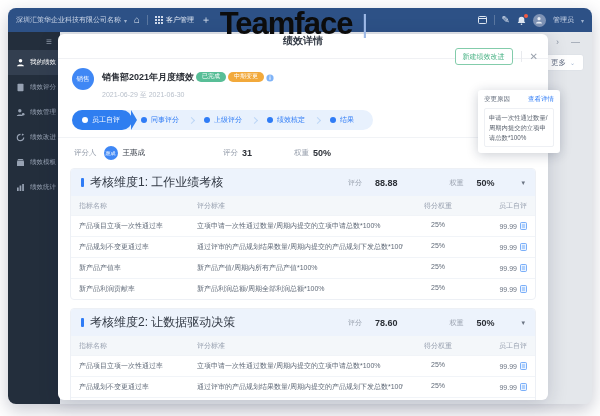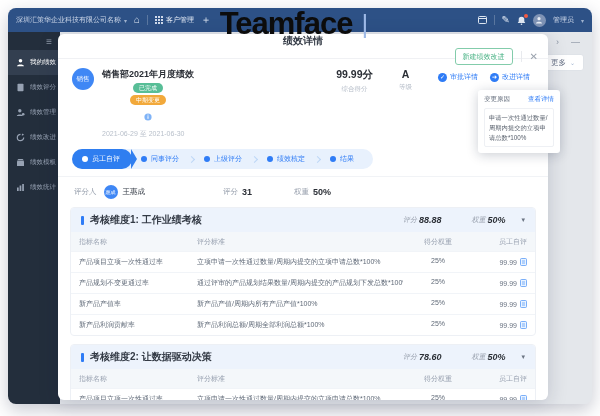--- a/index.html
+++ b/index.html
@@ -55,21 +55,21 @@
   .header-right { margin-left:auto; display:flex; align-items:center; gap:8px; }
   .green-btn { border:1px solid #83ccab; color:#46b183; background:#fff;
     font-size:7px; padding:2.5px 7px; border-radius:3px; font-family:inherit; cursor:pointer; }
   .hdr-divider { width:1px; height:11px; background:#e8eaee; }
   .close-x { color:#9aa2ad; font-size:10px; cursor:pointer; line-height:1; }
 
   .modal-info { display:flex; align-items:flex-start; padding:9px 14px 5px; }
   .rec-avatar { width:22px; height:22px; border-radius:50%; background:#3f87f5;
     color:#fff; font-size:6.5px; display:flex; align-items:center; justify-content:center; flex:none; }
   .info-main { margin-left:8px; }
-  .title-line { display:flex; align-items:center; gap:2px;flex-direction:column; }
+  .title-line { display:flex; align-items:center; gap:2px; }
   .rec-title { font-size:9px; font-weight:bold; color:#2b2f36; }
   .pill { font-size:6px; color:#fff; padding:1.5px 6px; border-radius:8px; line-height:1.2; }
   .pill.green { background:#58be97; }
   .pill.orange { background:#f2a93b; }
   .rec-date { margin-top:4px; font-size:7px; color:#b9c0cb; }
   .score-area { margin-left:auto; display:flex; gap:26px; align-items:flex-start; padding-right:4px; }
   .metric { text-align:center; }
   .metric .num { font-size:10.5px; font-weight:bold; color:#2b2f36; }
   .metric .lab { margin-top:3px; font-size:6.5px; color:#b2bac6; }
   .links { display:flex; gap:12px; margin-top:4px; }
@@ -99,22 +99,22 @@
     margin:0 5px 0 7px; }
   .rater-name { color:#333a45; }
   .kv { display:flex; align-items:center; gap:4px; }
   .kv b { font-size:9px; color:#2b2f36; }
   .kv.score { margin-left:78px; } .kv.weight { margin-left:42px; }
 
   .card { margin:0 12px 8px; border:1px solid #edf0f5; border-radius:4px;
     overflow:hidden; background:#fff; }
   .card-head { background:#edf3fc; display:flex; align-items:center; padding:5px 10px; }
   .bluebar { width:3px; height:9px; background:#2f7cf6; border-radius:1px; margin-right:6px; }
-  .sec-title { font-size:10px; font-weight:bold; color:#333a45; }
-  .sec-right { margin-left:auto; display:flex; align-items:center; gap:2px;font-style:italic; }
+  .sec-title { font-size:12px; font-weight:normal; color:#333a45; }
+  .sec-right { margin-left:auto; display:flex; align-items:center; gap:13px; }
   .sec-right .lbl { font-size:7px; color:#9aa2af; }
   .sec-right b { font-size:9px; color:#2b2f36; }
   .sec-right .sp { width:26px; }
   .caret-down { color:#6b7482; font-size:7px; margin-left:14px; cursor:pointer; }
   .tbl { display:grid; grid-template-columns:118px 1fr 70px 62px; font-size:7px; }
   .tbl .h { background:#f4f7fa; color:#98a1b0; padding:4.5px 8px; white-space:nowrap; }
   .tbl .h.center, .tbl .c.center { text-align:center; }
   .tbl .h.right { text-align:right; }
   .tbl .c { padding:5px 8px; border-top:1px solid #f1f4f8; color:#606a78;
     white-space:nowrap; overflow:hidden; }
@@ -297,40 +297,20 @@
           <span>
             <svg width="8" height="8" viewBox="0 0 8 8">
                 <circle cx="4" cy="4" r="3.6" fill="#7fb3f7"></circle>
                 <rect x="3.5" y="3.2" width="1" height="2.6" fill="#fff"></rect>
                 <rect x="3.5" y="1.6" width="1" height="1" fill="#fff"></rect>
               </svg>
           </span>
         </div>
         <div class="rec-date">2021-06-29 至 2021-06-30</div>
       </div>
-      <div class="score-area">
-        <div class="metric">
-          <div class="num">99.99分</div>
-          <div class="lab">综合得分</div>
-        </div>
-        <div class="metric">
-          <div class="num">A</div>
-          <div class="lab">等级</div>
-        </div>
-        <div class="links">
-          <span class="blue-link">
-            <span class="circ-ic">✓</span>
-            <span>审批详情</span>
-          </span>
-          <span class="blue-link">
-            <span class="circ-ic">➜</span>
-            <span>改进详情</span>
-          </span>
-        </div>
-      </div>
     </div>
 
     <div class="tabs-row">
       <div class="tabs-track" id="tabs-track">
           <span class="tab active">
             <span class="dot"></span>
             <span>员工自评</span>
           </span>
           <span class="tab">
             <span class="dot"></span>

